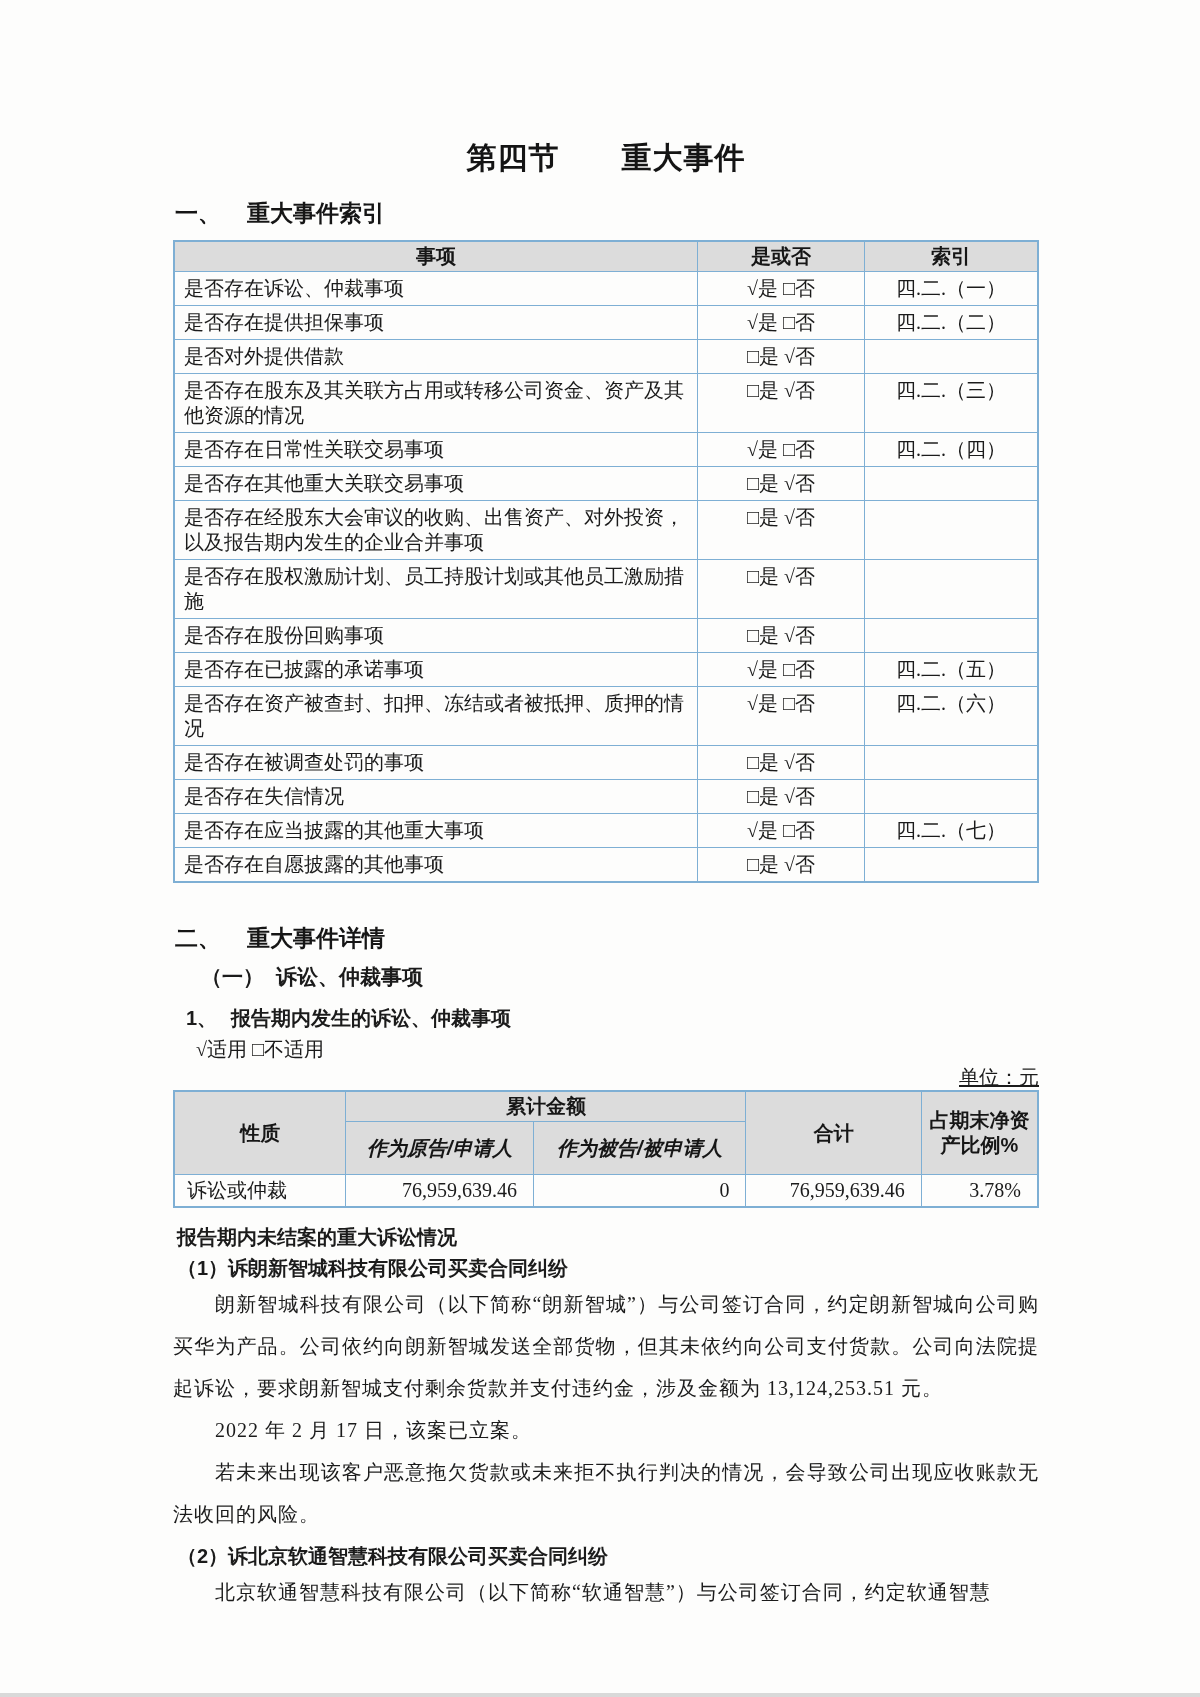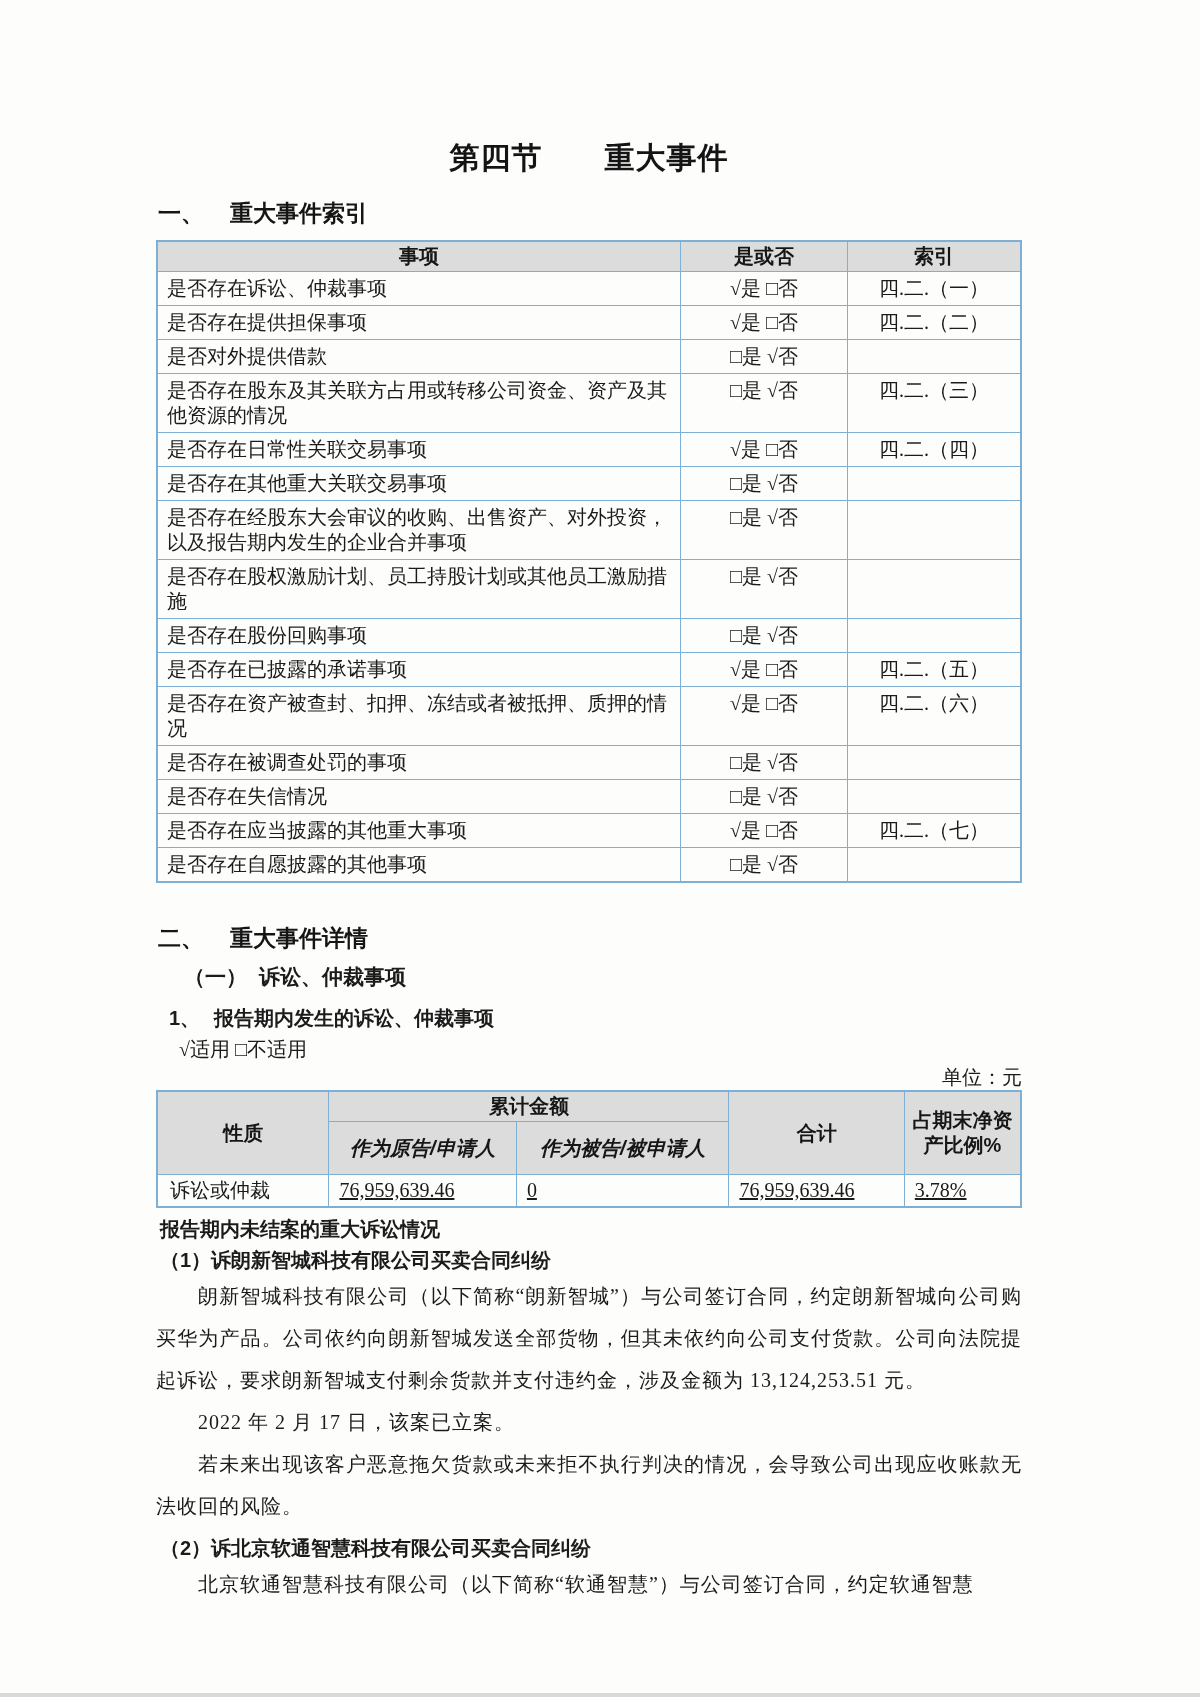--- a/index.html
+++ b/index.html
@@ -8,39 +8,39 @@
     --ink:#1b1b1b;
     --serif:"Liberation Serif","DejaVu Serif",serif;
     --sans:"Liberation Sans","DejaVu Sans",sans-serif;
   }
   html,body{margin:0;padding:0;}
   body{background:#ffffff;}
   .page{
     position:relative;width:1200px;height:1697px;margin:0 auto;
     background:#fdfdfc;overflow:hidden;color:var(--ink);
   }
-  .content{position:absolute;left:156px;top:0;width:866px;}
+  .content{position:absolute;left:173px;top:0;width:866px;}
 
   .doc-title{
     margin:140px 0 0 0;text-align:center;
     font:bold 30px/36px var(--sans);color:#141414;letter-spacing:1px;
   }
 
   .h2{margin:22px 0 0 2px;display:flex;font:bold 23px/30px var(--sans);color:#151515;}
   .h2 .h2num{width:72px;flex:none;}
   .h2.detail{margin-top:40px;}
 
   .h3{margin:10px 0 0 28px;display:flex;font:bold 21px/28px var(--sans);}
   .h3 .h3num{width:75px;flex:none;}
 
   .h4{margin:14px 0 0 13px;display:flex;font:bold 20px/27px var(--sans);}
   .h4 .h4num{width:45px;flex:none;}
 
   .applicable{margin:4px 0 0 23px;font:20px/26px var(--serif);}
-  .unit{margin:2px 0 0 0;text-align:right;font:20px/26px var(--serif);}
+  .unit{margin:2px 0 0 0;text-align:right;font:20px/26px var(--serif);text-decoration:underline;}
 
   table{width:100%;border-collapse:collapse;table-layout:fixed;}
   .t1{margin-top:12px;border:2px solid var(--tb);}
   .t1 th{
     background:var(--hbg);font:bold 20px/25px var(--sans);
     border:1px solid var(--tb);padding:2px 8px;text-align:center;color:#161616;margin-top:12px;
   }
   .t1 td{
     font:20px/25px var(--serif);border:1px solid var(--tb);
     padding:4px 9px;color:var(--ink);vertical-align:top;
@@ -52,23 +52,23 @@
     background:var(--hbg);font:bold 20px/25px var(--sans);
     border:1px solid var(--tb);padding:2px 6px;text-align:center;
     vertical-align:middle;color:#161616;
   }
   .t2 tr.sub-head th{height:48px;font-style:italic;}
   .t2 td{
     font:20px/27px var(--serif);border:1px solid var(--tb);
     padding:2px 10px;vertical-align:middle;
   }
   .t2 td.nature{text-align:left;padding-left:12px;}
-  .t2 td.num{text-align:left;padding-right:16px;text-decoration:underline;}
-
-  .pending{margin:7px 0 0 4px;font:bold 20px/28px var(--sans);}
+  .t2 td.num{text-align:right;padding-right:16px;}
+
+  .pending{margin:15px 0 0 4px;font:bold 20px/28px var(--sans);}
   .case-h{margin:2px 0 0 4px;font:bold 20px/30px var(--sans);}
   .case-h.c2{margin-top:6px;}
   .para{
     margin:0;font:20px/42px var(--serif);letter-spacing:1px;
     text-indent:42px;text-align:justify;color:var(--ink);
   }
   .bottom-edge{
     position:absolute;left:0;right:0;bottom:0;height:4px;background:#d9d9d9;
   }
 </style>

